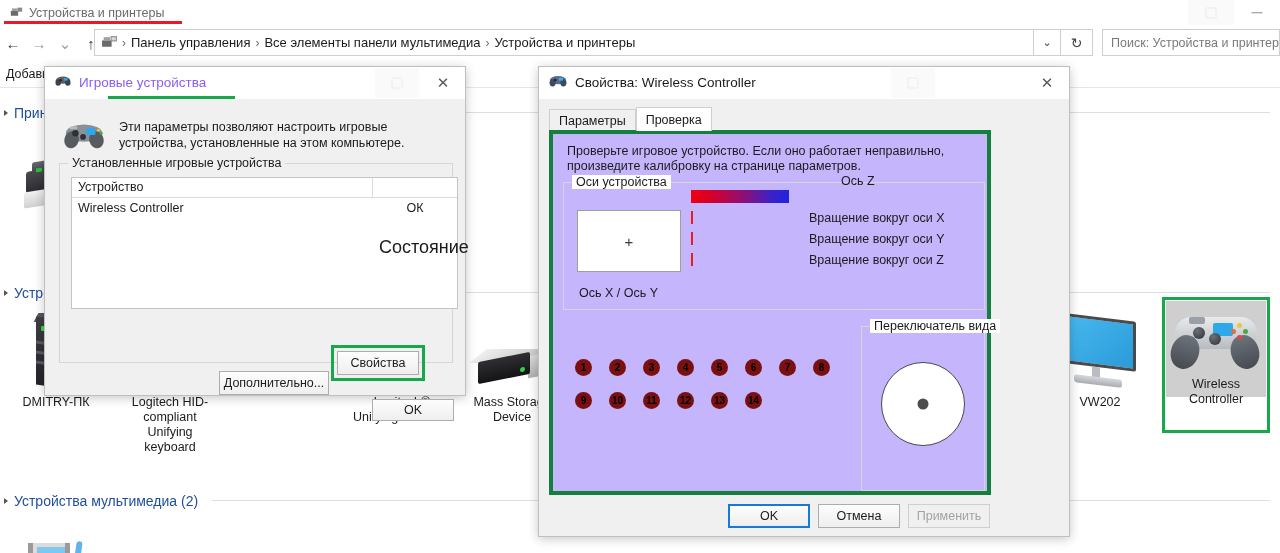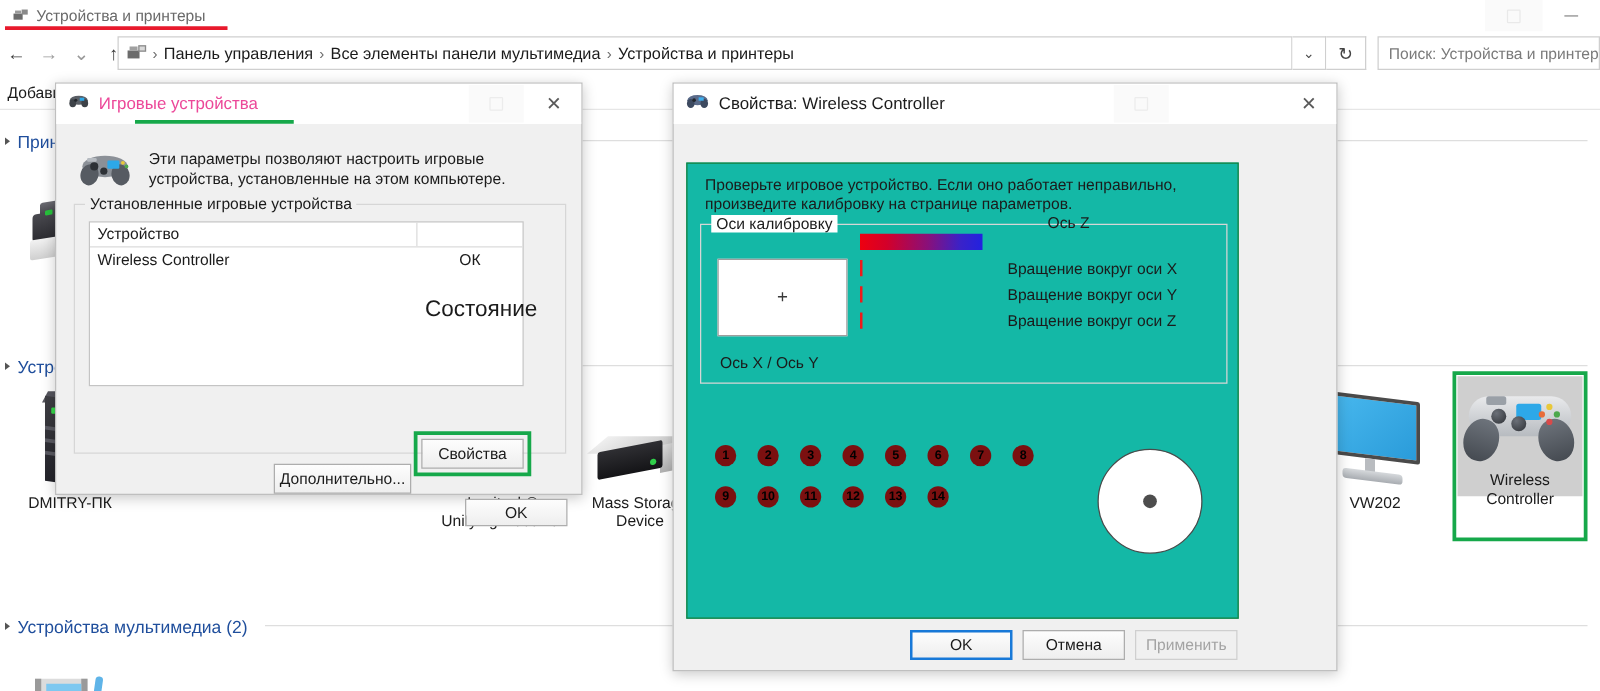--- a/index.html
+++ b/index.html
@@ -294,21 +294,21 @@
 
   
   .dlg {
     position:absolute; background:#f0f0f0;
     border:1px solid #bfbfbf; box-shadow:0 2px 10px rgba(0,0,0,.22);
   }
   .dlg-title {
     height:32px; background:#ffffff; display:flex; align-items:center;
     padding-left:10px; gap:8px; border-bottom:1px solid #ffffff;
   }
-  .dlg-title .t-txt { font-size:13.5px; color:#ec4899; }
+  .dlg-title .t-txt { font-size:13.5px; color:#8b5cf6; }
   .dlg-title .t-close {
     margin-left:auto; width:44px; height:32px; display:flex;
     align-items:center; justify-content:center; font-size:15px; color:#5a5a5a;
   }
   .dlg-ghostsq {
     position:absolute; width:44px; height:30px; background:#fafafa; top:1px;
   }
   .dlg-ghostsq::after {
     content:""; position:absolute; left:50%; top:50%; transform:translate(-50%,-50%);
     width:9px; height:9px; border:1.4px solid #ececec; border-radius:1px;
@@ -346,21 +346,21 @@
   .btn.disabled { color:#a3a3a3; background:#f0f0f0; border:1px solid #cfcfcf; }
 
   
   .tabstrip { position:absolute; display:flex; align-items:flex-end; }
   .tab {
     height:22px; padding:0 9px; font-size:12.5px; display:flex; align-items:center;
     border:1px solid #cfcfcf; border-bottom:none; background:#f0f0f0; color:#1b1b1b;
   }
   .tab.active { background:#ffffff; height:24px; border-color:#cfcfcf; position:relative; z-index:2; }
   .tabpage {
-    position:absolute; background:#14b8a6; border:1px solid #15803d;
+    position:absolute; background:#c4b5fd; border:4px solid #15803d;
   }
 
   .axbox { position:absolute; border:1px solid #9e9e9e; background:#fff; }
   .axcross {
     position:absolute; left:50%; top:50%; transform:translate(-50%,-50%);
     font-size:15px; color:#3a3a3a; line-height:1;
   }
   .zbar {
     position:absolute; height:13px;
     background:linear-gradient(90deg,#ee0010 0%,#d3002a 22%,#8a1079 55%,#3a22c8 82%,#2222e0 100%);
@@ -484,20 +484,21 @@
 
     <div class="tile" style="left:120px; top:218px;">
       <div class="ic">
         <div class="art art-kb">
           <div class="kbase"></div>
           <div class="krow" style="left:8px; top:18px; width:62px;"></div>
           <div class="krow" style="left:8px; top:22px; width:62px;"></div>
           <div class="krow" style="left:8px; top:26px; width:62px;"></div>
         </div>
       </div>
+      <div class="lbl">Logitech HID-compliant Unifying keyboard</div>
     </div>
 
     <div class="tile" style="left:236px; top:218px;">
       <div class="ic">
         <div class="art art-mouse">
             <div class="mbody"></div>
             <div class="mline"></div>
           </div>
       </div>
     </div>
@@ -624,21 +625,21 @@
         <circle cx="37" cy="9" r="1.6" fill="#e8c83a"></circle>
         <circle cx="40" cy="12" r="1.6" fill="#4ca84c"></circle>
       </svg>
     </div>
     <div class="dlg-desc" style="position:absolute; left:74px; top:20px; width:330px;">Эти параметры позволяют настроить игровые устройства, установленные на этом компьютере.</div>
 
     <div class="groupbox" style="left:14px; top:64px; width:394px; height:200px;">
       <span class="gb-label">Установленные игровые устройства</span>
     </div>
 
-    <div class="lv" style="left:26px; top:78px; width:348px; height:132px;">
+    <div class="lv" style="left:26px; top:78px; width:387px; height:132px;">
       <div class="lv-head">
         <div class="lv-h1">Устройство</div>
         <div class="lv-h2">Состояние</div>
       </div>
       <div class="lv-row">
         <div class="lv-c1">Wireless Controller</div>
         <div class="lv-c2">ОК</div>
       </div>
     </div>
 
@@ -660,27 +661,31 @@
         <ellipse cx="16" cy="9" rx="3.4" ry="4" fill="#3d4a60"></ellipse>
         <rect x="11" y="3.5" width="4.5" height="3" fill="#3fb0ef"></rect>
         <circle cx="7" cy="6" r="1.6" fill="#22262b"></circle>
       </svg>
     </span>
     <span class="t-txt" style="color:#1b1b1b;">Свойства: Wireless Controller</span>
     <div class="dlg-ghostsq" style="left:352px;"></div>
     <div class="t-close">✕</div>
   </div>
 
+  <div class="tabstrip" style="left:10px; top:40px;">
+    <div class="tab">Параметры</div>
+    <div class="tab active">Проверка</div>
+  </div>
 
   <div class="tabpage" style="left:10px; top:63px; width:442px; height:365px;">
 
     <div style="position:absolute; left:14px; top:10px; width:400px; font-size:12.5px; line-height:15px;">Проверьте игровое устройство. Если оно работает неправильно, произведите калибровку на странице параметров.</div>
 
     <div class="groupbox" style="left:10px; top:48px; width:422px; height:128px; background:transparent;">
-      <span class="gb-label" style="background:#ffffff;">Оси калибровку</span>
+      <span class="gb-label" style="background:#ffffff;">Оси устройства</span>
     </div>
 
     <div class="axbox" style="left:24px; top:76px; width:104px; height:62px;">
       <span class="axcross">+</span>
     </div>
     <div class="axlabel" style="left:26px; top:152px;">Ось X / Ось Y</div>
 
     <div class="zbar" style="left:138px; top:56px; width:98px;"></div>
     <div class="axlabel" style="left:256px; top:40px;margin-left:32px;">Ось Z</div>
 
@@ -703,20 +708,23 @@
         <div class="dot" style="left: 226px; top: 225px; background: rgb(123, 16, 16);">7</div>
         <div class="dot" style="left: 260px; top: 225px; background: rgb(123, 16, 16);">8</div>
         <div class="dot" style="left: 22px; top: 258px; background: rgb(123, 16, 16);">9</div>
         <div class="dot" style="left: 56px; top: 258px; background: rgb(123, 16, 16);">10</div>
         <div class="dot" style="left: 90px; top: 258px; background: rgb(123, 16, 16);">11</div>
         <div class="dot" style="left: 124px; top: 258px; background: rgb(123, 16, 16);">12</div>
         <div class="dot" style="left: 158px; top: 258px; background: rgb(123, 16, 16);">13</div>
         <div class="dot" style="left: 192px; top: 258px; background: rgb(123, 16, 16);">14</div>
       </div>
 
+    <div class="groupbox" style="left:308px; top:192px; width:124px; height:165px; background:transparent;">
+      <span class="gb-label" style="background:#ffffff;">Переключатель вида</span>
+    </div>
     <div class="hatcircle" style="left:328px; top:228px;">
       <span class="hdot"></span>
     </div>
   </div>
 
   <div class="btn default" style="position:absolute; left:189px; top:437px; width:82px; height:24px;">OK</div>
   <div class="btn" style="position:absolute; left:279px; top:437px; width:82px; height:24px;">Отмена</div>
   <div class="btn disabled" style="position:absolute; left:369px; top:437px; width:82px; height:24px;">Применить</div>
 </div>
 

